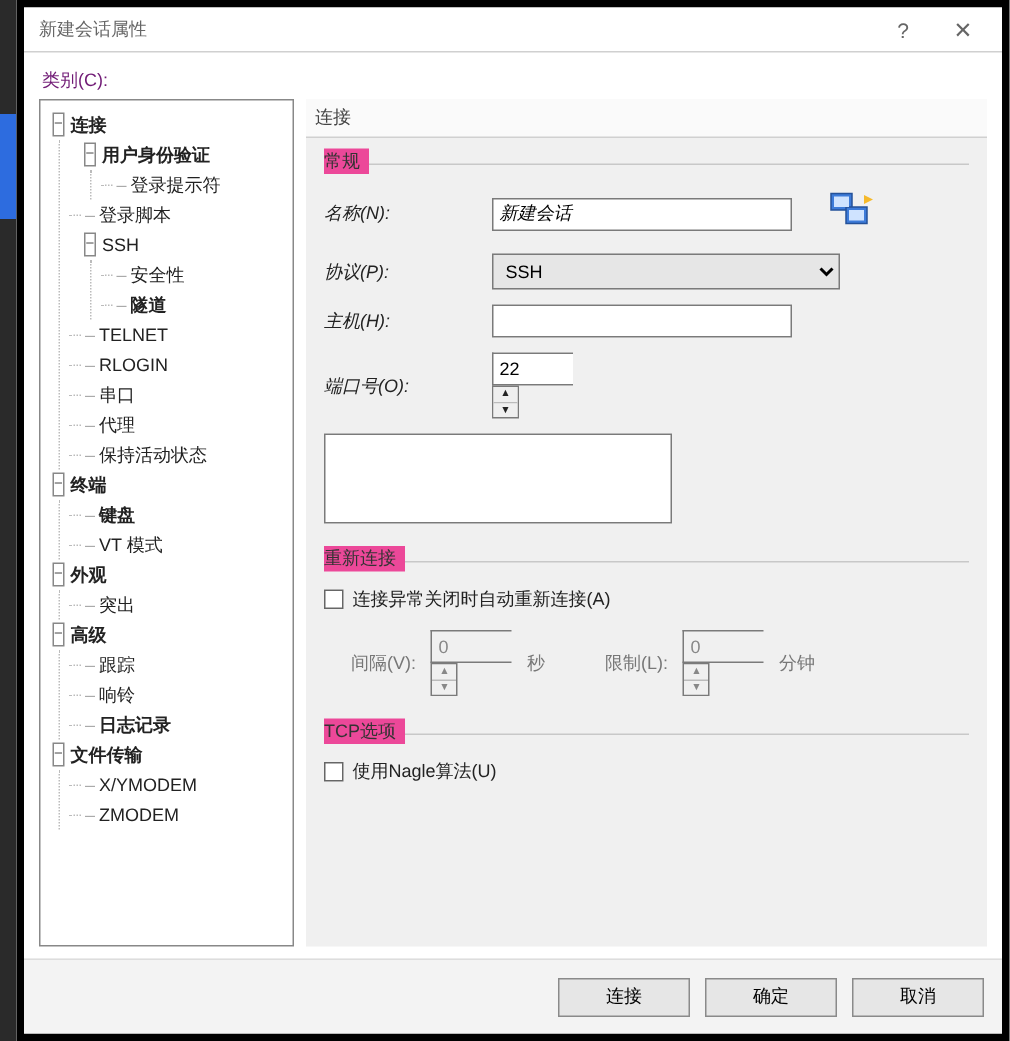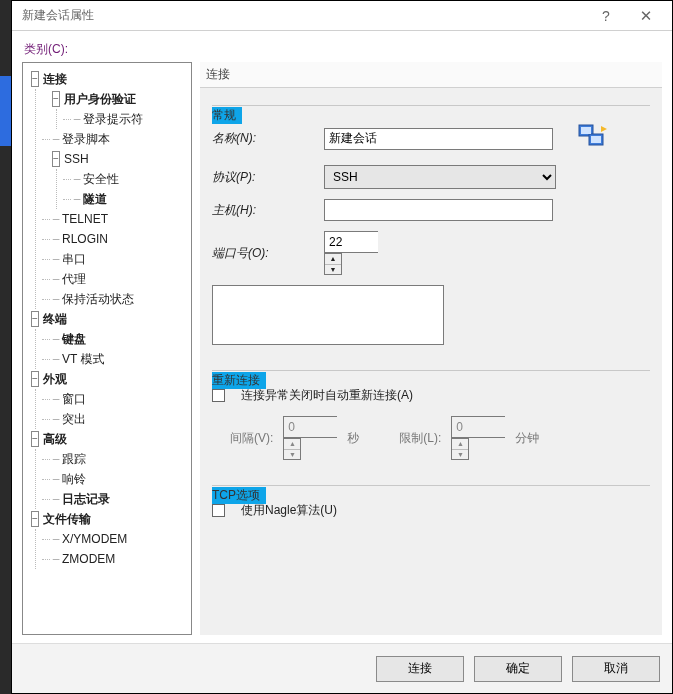--- a/index.html
+++ b/index.html
@@ -5,21 +5,21 @@
   * { box-sizing: border-box; font-family: "Microsoft YaHei", "Segoe UI", Tahoma, sans-serif; }
   html, body { margin:0; padding:0; }
   body { width:673px; height:694px; background:#e8e8e8; overflow:hidden; }
 
   .bg-strip { position:absolute; left:0; top:0; width:11px; height:694px; background:#2a2a2a; z-index:0;}
   .bg-strip .blue { position:absolute; left:0; top:76px; width:11px; height:70px; background:#2d6cdf; }
   .bg-label { position:absolute; left:0; top:528px; color:#c8c8c8; font-size:11px; }
 
   .dialog {
     position:absolute; left:11px; top:0; width:662px; height:694px;
-    background:#ffffff; border:1px solid #000000; z-index:1;
+    background:#ffffff; border:5px solid #000000; z-index:1;
     display:flex; flex-direction:column;
   }
   .titlebar {
     height:30px; background:#ffffff; border-bottom:1px solid #d0d0d0;
     display:flex; align-items:center; padding:0 6px 0 10px; color:#666; font-size:12px;
   }
   .titlebar .title { flex:1; }
   .titlebar .btn { width:40px; height:28px; display:flex; align-items:center; justify-content:center; color:#666; font-size:14px; }
   .titlebar .btn.close { font-size:15px; }
 
@@ -41,39 +41,39 @@
   .tree .bold { font-weight:700; }
   .tree ul ul { padding-left:14px; border-left:1px dotted #bbb; margin-left:6px; }
   .tree li.leaf::before { content:""; position:absolute; left:-8px; top:10px; width:8px; border-top:1px dotted #bbb; }
 
   .right { flex:1; display:flex; flex-direction:column; }
   .right-title { height:26px; display:flex; align-items:center; padding:0 6px; border-bottom:1px solid #d0d0d0; font-size:12px; color:#444; background:#fafafa;}
   .panel { flex:1; background:#f0f0f0; padding:10px 12px 6px 12px; font-size:12px; color:#222; }
 
   .group { margin-bottom:18px; }
   .group-title { position:relative; height:14px; margin-bottom:10px; }
-  .group-title .txt { position:absolute; left:0; top:-3px; background:#0ea5e9; padding-right:6px; color:#333;margin-top:12px; }
+  .group-title .txt { position:absolute; left:0; top:-3px; background:#ec4899; padding-right:6px; color:#333; }
   .group-title .line { position:absolute; left:0; right:0; top:7px; border-top:1px solid #c8c8c8; }
 
   .form-row { display:flex; align-items:center; margin-bottom:10px; }
   .form-row .lbl { width:112px;font-style:italic; }
   .text-input, .select, .num, .textarea {
     border:1px solid #7a7a7a; background:#fff; font-size:12px; height:22px; padding:2px 4px;
   }
   .select { height:24px; width:232px; background:#e6e6e6;}
-  .text-input.wide { width:229px; }
+  .text-input.wide { width:200px;font-style:italic; }
   .num-wrap { display:flex;flex-direction:column; }
   .num { width:54px; border-right:none; }
   .spin { width:18px; height:22px; display:flex; flex-direction:column; border:1px solid #7a7a7a;}
   .spin div { flex:1; display:flex; align-items:center; justify-content:center; font-size:7px; background:#efefef; border-bottom:1px solid #bbb; }
   .spin div:last-child { border-bottom:none;}
   .textarea { width:232px; height:60px; resize:none; }
   .conn-icon { margin-left:24px; }
 
-  .chk-row { display:flex; align-items:center; gap:16px; margin:2px 0 12px 0; }
+  .chk-row { display:flex; align-items:center; gap:6px; margin:2px 0 12px 0; }
   .chk { width:13px; height:13px; border:1px solid #666; background:#fff; display:inline-block;}
   .reconnect-grid { display:flex; align-items:center; gap:10px; padding-left:18px;}
   .disabled { color:#777; }
   .disabled .num, .disabled .spin div { background:#f0f0f0; color:#888; }
 
   .footer { height:50px; display:flex; align-items:center; justify-content:flex-end; gap:10px; padding:0 12px; border-top:1px solid #ddd; background:#f3f3f3;}
   .btn-std { width:88px; height:26px; border:1px solid #8a8a8a; background:#e6e6e6; font-size:12px; display:flex; align-items:center; justify-content:center;}
 </style>
 </head>
 <body>
@@ -138,21 +138,20 @@
               <li class="leaf"><span class="dash">–</span><span class="bold">键盘</span></li>
               <li class="leaf"><span class="dash">–</span><span>VT 模式</span></li>
             </ul>
           </li>
           <li>
               <div class="row">
                 <span class="tw"><span>−</span></span>
                 <span class="bold">外观</span>
               </div>
             <ul>
-              <li class="leaf"><span class="dash">–</span><span>窗口</span></li>
               <li class="leaf"><span class="dash">–</span><span>突出</span></li>
             </ul>
           </li>
           <li>
               <div class="row">
                 <span class="tw"><span>−</span></span>
                 <span class="bold">高级</span>
               </div>
             <ul>
               <li class="leaf"><span class="dash">–</span><span>跟踪</span></li>

